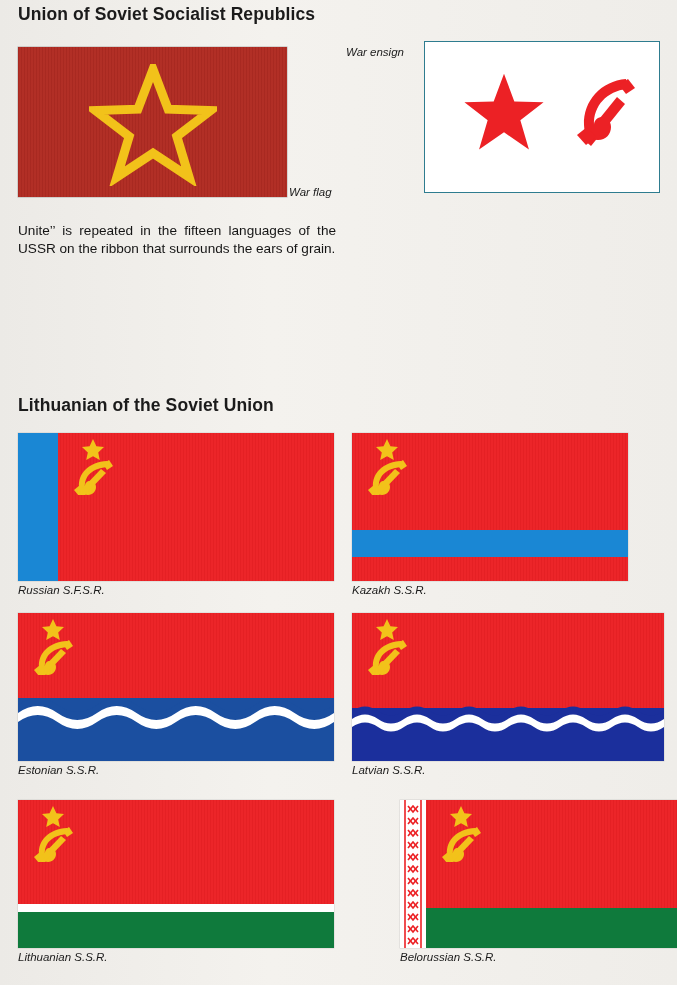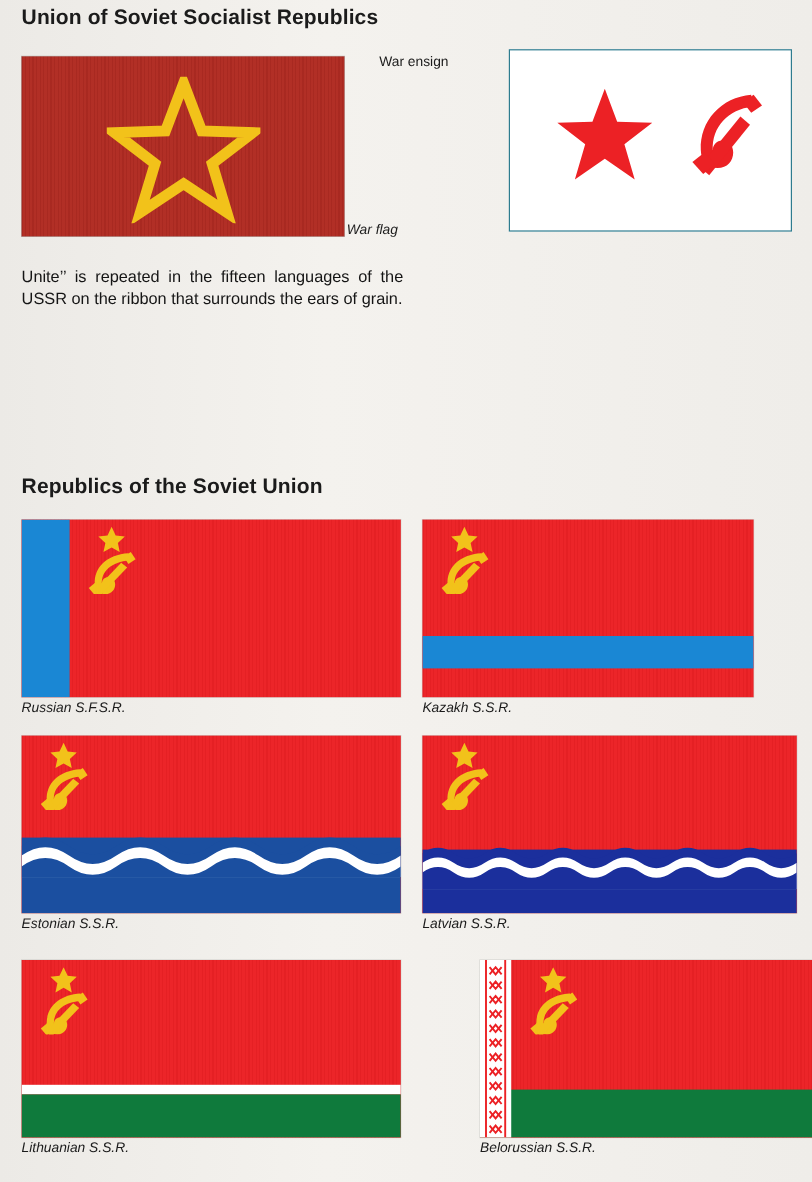--- a/index.html
+++ b/index.html
@@ -53,23 +53,24 @@
   .caption-warflag {
     position: absolute;
     left: 289px;
     top: 186px;
     font-size: 11.5px;
     font-style: italic;
     color: #1b1b1b;
   }
   .caption-warensign {
     position: absolute;
-    left: 316px;
+    left: 346px;
     top: 46px;
     font-size: 11.5px;
+    font-style: italic;
     color: #1b1b1b;
   }
 
   .warensign {
     position: absolute;
     left: 424px;
     top: 41px;
     width: 236px;
     height: 152px;
     background: #ffffff;
@@ -164,21 +165,21 @@
         <path d="M12 64 L46 22 l8 7 L20 71 Z"></path>
         <path d="M6 60 l10 -8 l9 10 l-10 8 Z"></path>
       </g>
     </svg>
   </div>
 
   <div class="col" id="col-left">
     <p>Unite’’ is repeated in the fifteen languages of the USSR on the ribbon that surrounds the ears of grain.</p>
   </div>
 
-  <div class="section-title" id="title-republics">Republics of the Soviet Union</div>
+  <div class="section-title" id="title-republics">Lithuanian of the Soviet Union</div>
 
   <div class="flag-cell" style="left:18px; top:433px; width:316px; height:148px;">
     <div class="flag">
       <div class="hoist-band" style="width:40px; background:#1a87d4;"></div>
       <svg class="emblem shift" viewBox="0 0 46 56">
         <g fill="#f2c21a">
           <polygon points="23,0 26.4,7.2 34,8 28.2,13.4 29.8,21 23,17.2 16.2,21 17.8,13.4 12,8 19.6,7.2"></polygon>
           <path d="M37 22 C19 23 8 34 9 48 l6 0 C14 37 23 29 38 28 Z"></path>
           <path d="M9 48 c0 5 4 8 9 8 c5 0 8 -4 8 -8 c0 -4 -3 -6 -6 -6 c-3 0 -5 2 -5 5 l-6 0 Z"></path>
           <path d="M33 25 l6 -4 l4 6 l-6 4 Z"></path>

